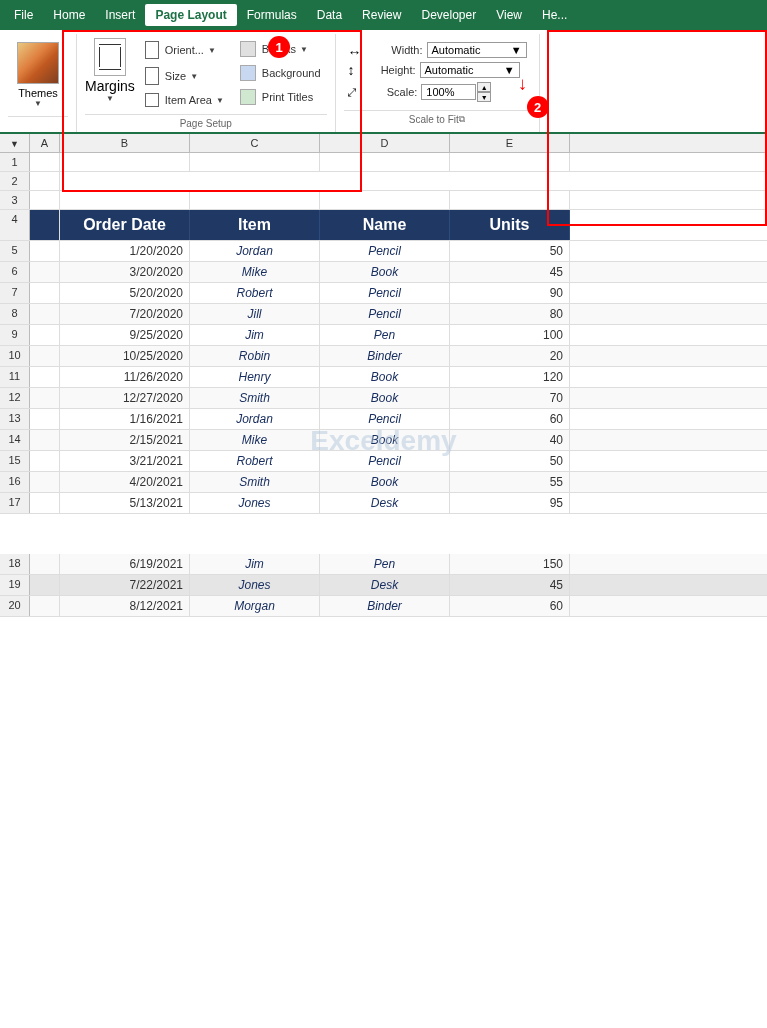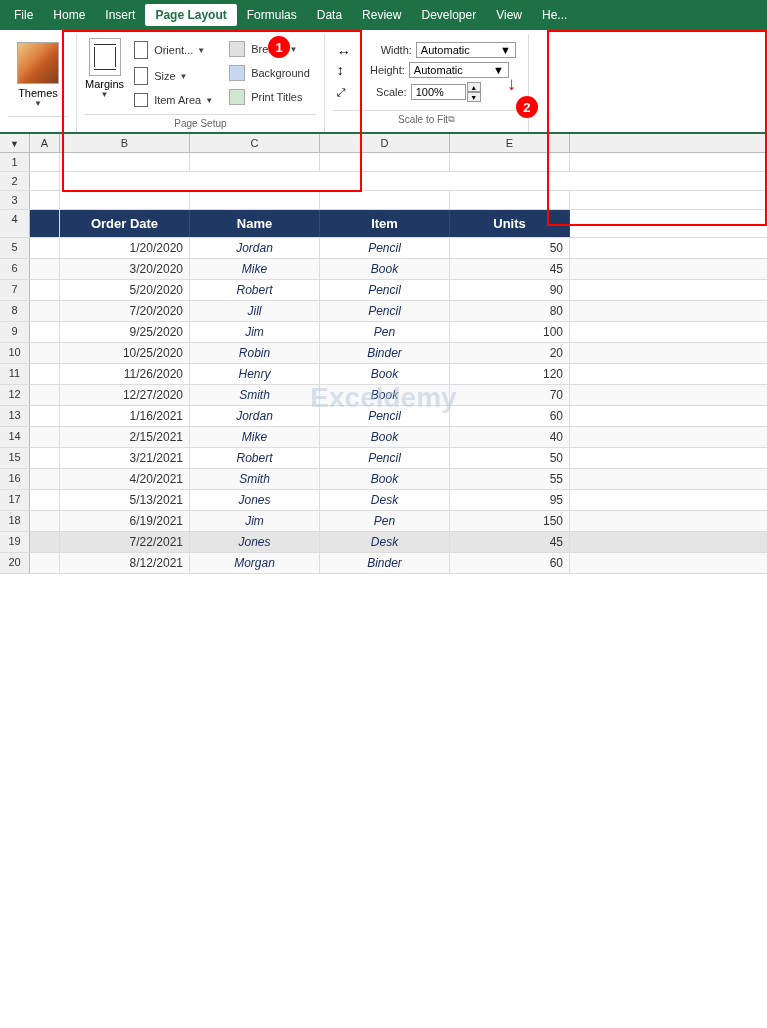--- a/index.html
+++ b/index.html
@@ -227,21 +227,21 @@
     }
 
     
     .header-cell {
       background: #1f3864;
       color: #fff;
       font-weight: bold;
       text-align: center;
       padding: 6px;
       border-right: 1px solid #2d4a7a;
-      font-size: 13px;
+      font-size: 16px;
     }
 
     
     .data-cell-date {
       text-align: right;
       color: #333;
     }
     .data-cell-name {
       text-align: center;
       color: #2e4b7a;
@@ -317,21 +317,21 @@
     <div class="ribbon-section" style="min-width:190px;">
       <div style="display:flex;gap:4px;align-items:flex-start;flex:1;">
 
         <div style="display:flex;flex-direction:column;align-items:center;cursor:pointer;">
           <div style="position:relative;width:32px;height:38px;border:1px solid #aaa;background:#fff;margin-bottom:2px;">
             <div style="position:absolute;top:5px;left:4px;right:4px;height:1px;background:#333;"></div>
             <div style="position:absolute;bottom:5px;left:4px;right:4px;height:1px;background:#333;"></div>
             <div style="position:absolute;left:4px;top:8px;bottom:8px;width:1px;background:#333;"></div>
             <div style="position:absolute;right:4px;top:8px;bottom:8px;width:1px;background:#333;"></div>
           </div>
-          <span style="font-size:11px;">Margins</span>
+          <span style="font-size:14px;">Margins</span>
           <span class="dropdown-arrow">▼</span>
         </div>
 
         <div class="small-btn-group">
           <button class="small-ribbon-btn">
             <span style="display:inline-block;width:14px;height:18px;border:1px solid #666;background:#fff;margin-right:2px;"></span>
             <span>Orient...</span>
             <span class="dropdown-arrow">▼</span>
           </button>
           <button class="small-ribbon-btn">
@@ -448,22 +448,22 @@
       <div class="cell col-b"></div>
       <div class="cell col-c"></div>
       <div class="cell col-d"></div>
       <div class="cell col-e"></div>
     </div>
 
     <div class="grid-row">
       <div class="row-num">4</div>
       <div class="cell col-a" style="background:#1f3864;"></div>
       <div class="header-cell col-b">Order Date</div>
+      <div class="header-cell col-d">Item</div>
       <div class="header-cell col-c">Name</div>
-      <div class="header-cell col-d">Item</div>
       <div class="header-cell col-e">Units</div>
     </div>
 
     <div id="data-rows">
         <div class="grid-row" style="background: rgb(255, 255, 255);">
       <div class="row-num">5</div>
       <div class="cell col-a"></div>
       <div class="cell col-b data-cell-date" style="text-align:right;">1/20/2020</div>
       <div class="cell col-c data-cell-name" style="text-align:center;color:#1a3060;font-style:italic;">Jordan</div>
       <div class="cell col-d data-cell-item" style="text-align:center;color:#1a3060;font-style:italic;">Pencil</div>
@@ -558,21 +558,21 @@
       <div class="cell col-e data-cell-units" style="text-align:right;">55</div>
     </div>
         <div class="grid-row" style="background: rgb(255, 255, 255);">
       <div class="row-num">17</div>
       <div class="cell col-a"></div>
       <div class="cell col-b data-cell-date" style="text-align:right;">5/13/2021</div>
       <div class="cell col-c data-cell-name" style="text-align:center;color:#1a3060;font-style:italic;">Jones</div>
       <div class="cell col-d data-cell-item" style="text-align:center;color:#1a3060;font-style:italic;">Desk</div>
       <div class="cell col-e data-cell-units" style="text-align:right;">95</div>
     </div>
-        <div class="grid-row" style="background: rgb(249, 249, 249);">
+        <div class="grid-row" style="background: rgb(249, 249, 249); margin-top: 40px;">
       <div class="row-num">18</div>
       <div class="cell col-a"></div>
       <div class="cell col-b data-cell-date" style="text-align:right;">6/19/2021</div>
       <div class="cell col-c data-cell-name" style="text-align:center;color:#1a3060;font-style:italic;">Jim</div>
       <div class="cell col-d data-cell-item" style="text-align:center;color:#1a3060;font-style:italic;">Pen</div>
       <div class="cell col-e data-cell-units" style="text-align:right;">150</div>
     </div>
         <div class="grid-row" style="background: #e5e5e5;">
       <div class="row-num">19</div>
       <div class="cell col-a"></div>

